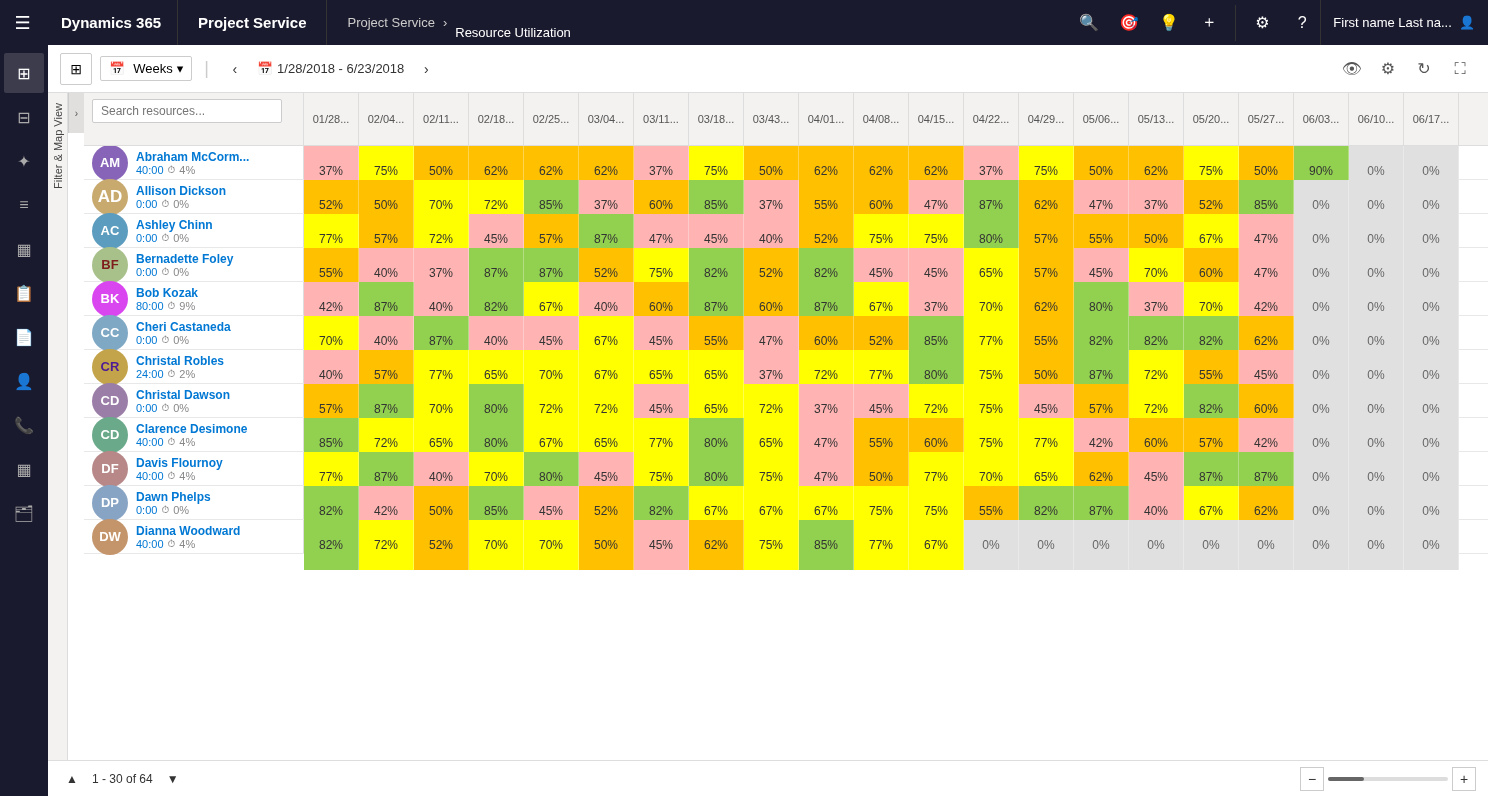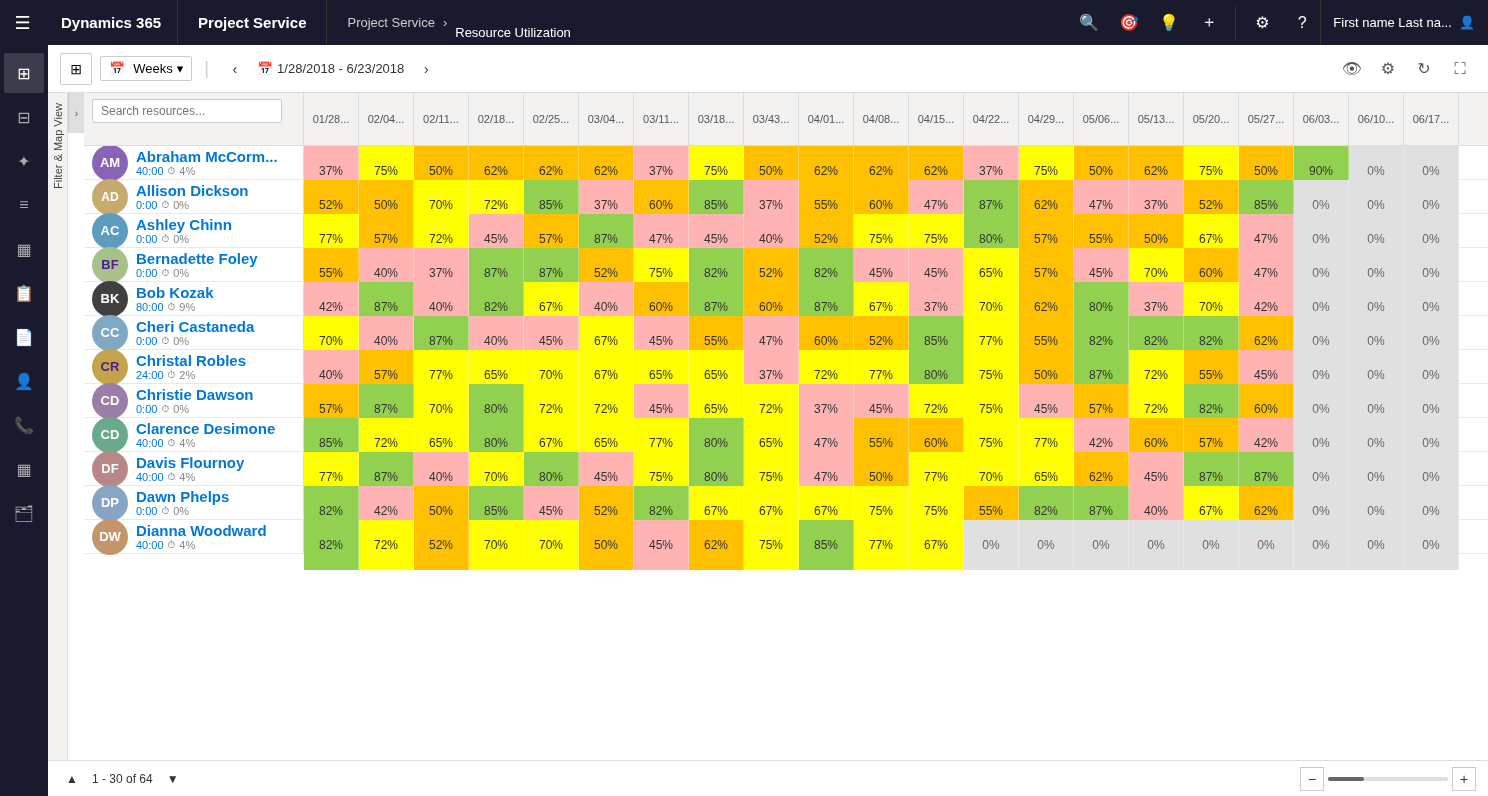--- a/index.html
+++ b/index.html
@@ -306,21 +306,21 @@
       flex-shrink: 0;
       display: flex;
       align-items: center;
       justify-content: center;
       font-size: 14px;
       color: #605e5c;
       overflow: hidden;
     }
     .resource-details { flex: 1; min-width: 0; }
     .resource-name {
-      font-size: 15px;
+      font-size: 12px;
       font-weight: 600;
       color: #0078d4;
       white-space: nowrap;
       overflow: hidden;
       text-overflow: ellipsis;
     }
     .resource-meta {
       font-size: 11px;
       color: #666;
       display: flex;
@@ -561,21 +561,21 @@
                 <div class="data-cell cell-orange">62%</div>
                 <div class="data-cell cell-yellow">75%</div>
                 <div class="data-cell cell-orange">50%</div>
                 <div class="data-cell cell-green">90%</div>
                 <div class="data-cell cell-gray">0%</div>
                 <div class="data-cell cell-gray">0%</div>
               </div>
             </div>
             <div class="resource-row">
               <div class="resource-info">
-                <div class="avatar" style="background: rgb(200, 169, 110); font-size: 12px; color: white; font-weight: 600;">AD</div>
+                <div class="avatar" style="background: rgb(200, 169, 110); font-size: 17px; color: white; font-weight: 600;">AD</div>
                 <div class="resource-details">
                   <div class="resource-name">Allison Dickson</div>
                   <div class="resource-meta">
                     <span class="hours">0:00</span>
                     <span class="clock">⏱</span>
                     <span class="pct">0%</span>
                   </div>
                 </div>
               </div>
               <div class="data-cells">
@@ -633,21 +633,21 @@
                 <div class="data-cell cell-orange">50%</div>
                 <div class="data-cell cell-yellow">67%</div>
                 <div class="data-cell cell-pink">47%</div>
                 <div class="data-cell cell-gray">0%</div>
                 <div class="data-cell cell-gray">0%</div>
                 <div class="data-cell cell-gray">0%</div>
               </div>
             </div>
             <div class="resource-row">
               <div class="resource-info">
-                <div class="avatar" style="background: rgb(168, 192, 138); font-size: 13px; color: #4c1d95; font-weight: 600; text-align: center;">BF</div>
+                <div class="avatar" style="background: rgb(168, 192, 138); font-size: 13px; color: #7f1d1d; font-weight: 600; text-align: center;">BF</div>
                 <div class="resource-details">
                   <div class="resource-name">Bernadette Foley</div>
                   <div class="resource-meta">
                     <span class="hours">0:00</span>
                     <span class="clock">⏱</span>
                     <span class="pct">0%</span>
                   </div>
                 </div>
               </div>
               <div class="data-cells">
@@ -669,21 +669,21 @@
                 <div class="data-cell cell-yellow">70%</div>
                 <div class="data-cell cell-orange">60%</div>
                 <div class="data-cell cell-pink">47%</div>
                 <div class="data-cell cell-gray">0%</div>
                 <div class="data-cell cell-gray">0%</div>
                 <div class="data-cell cell-gray">0%</div>
               </div>
             </div>
             <div class="resource-row">
               <div class="resource-info">
-                <div class="avatar" style="background: #404040; font-size: 13px; color: white; font-weight: 600;">BK</div>
+                <div class="avatar" style="background: #d946ef; font-size: 13px; color: white; font-weight: 600;">BK</div>
                 <div class="resource-details">
                   <div class="resource-name">Bob Kozak</div>
                   <div class="resource-meta">
                     <span class="hours">80:00</span>
                     <span class="clock">⏱</span>
                     <span class="pct">9%</span>
                   </div>
                 </div>
               </div>
               <div class="data-cells">
@@ -779,21 +779,21 @@
                 <div class="data-cell cell-pink">45%</div>
                 <div class="data-cell cell-gray">0%</div>
                 <div class="data-cell cell-gray">0%</div>
                 <div class="data-cell cell-gray">0%</div>
               </div>
             </div>
             <div class="resource-row">
               <div class="resource-info">
                 <div class="avatar" style="background: rgb(155, 126, 168); font-size: 13px; color: white; font-weight: 600;">CD</div>
                 <div class="resource-details">
-                  <div class="resource-name">Christie Dawson</div>
+                  <div class="resource-name">Christal Dawson</div>
                   <div class="resource-meta">
                     <span class="hours">0:00</span>
                     <span class="clock">⏱</span>
                     <span class="pct">0%</span>
                   </div>
                 </div>
               </div>
               <div class="data-cells">
                 <div class="data-cell cell-orange">57%</div>
                 <div class="data-cell cell-green">87%</div>

